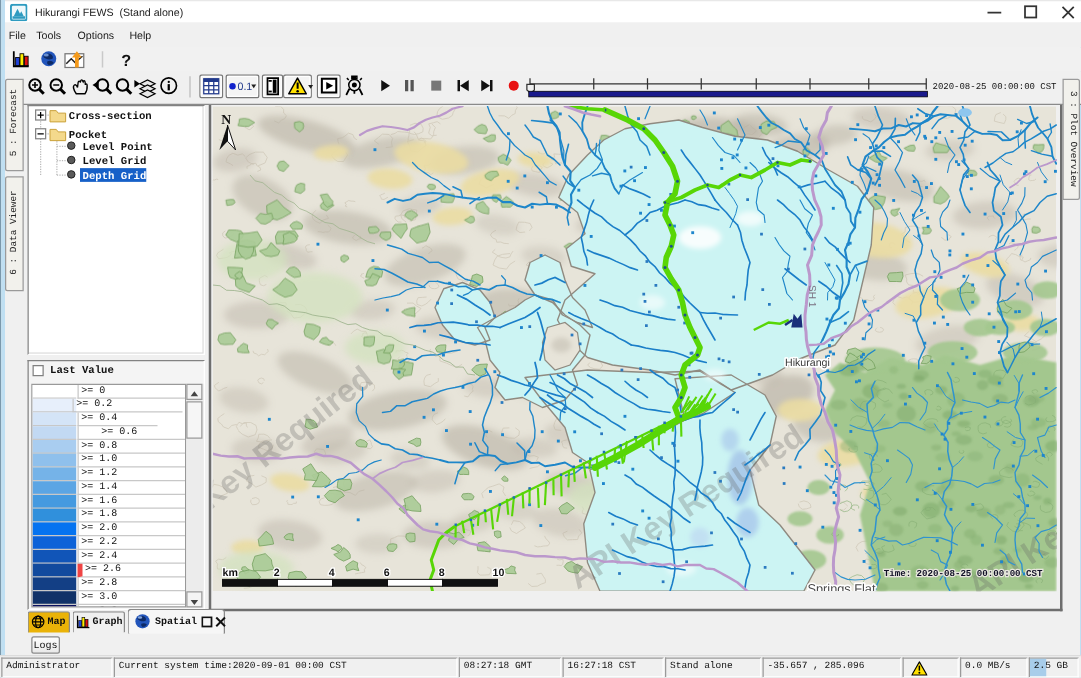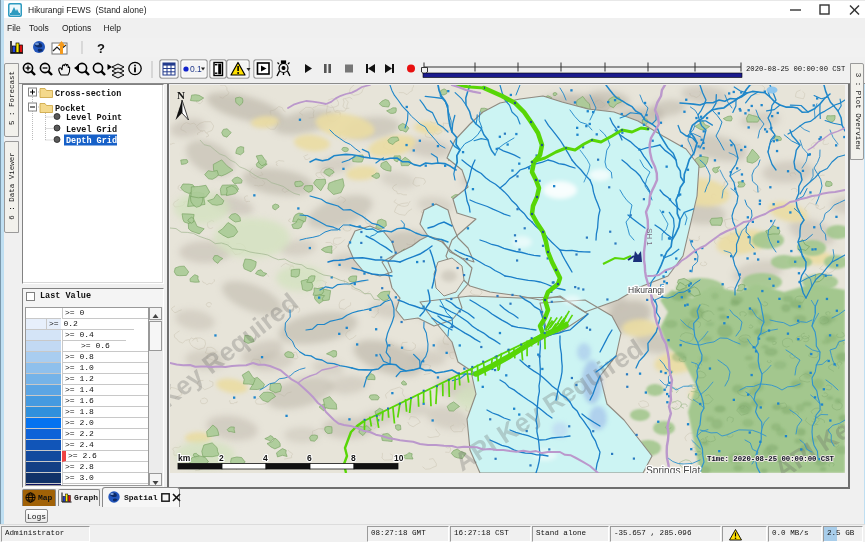--- a/index.html
+++ b/index.html
@@ -224,21 +224,21 @@
   </svg>
 </div>
 
 <div class="abs" style="left:22px;top:288px;width:142px;height:200px;background:#f4f4f4;border:1px solid #828282;border-right-color:#fff;border-bottom-color:#fff">
 <div class="abs mono" style="left:3px;top:3px;width:9px;height:9px;background:#fff;border:1px solid #808080"></div>
 <div class="abs mono" style="left:17px;top:2px;font-size:8.5px;font-weight:bold;color:#111">Last Value</div>
 <div class="abs" style="left:2px;top:18px;width:124px;height:179px;background:#fff;border:1px solid #999;overflow:hidden">
 <div class="abs" style="left:0;top:0px;width:35px;height:11px;background:#ffffff;border-bottom:1px solid #c8c8c8"></div>
 <div class="abs mono" style="left:36px;top:0px;width:88px;height:11px;border-bottom:1px solid #c8c8c8;border-left:1px solid #c8c8c8;font-size:8px;color:#111;line-height:10px;padding-left:2px">&gt;= 0</div>
 <div class="abs" style="left:0;top:11px;width:35px;height:11px;background:#e7effb;border-bottom:1px solid #c8c8c8"></div>
-<div class="abs mono" style="left:20px;top:11px;width:88px;height:11px;border-bottom:1px solid #c8c8c8;border-left:1px solid #c8c8c8;font-size:8px;color:#111;line-height:10px;padding-left:2px">&gt;= 0.2</div>
+<div class="abs mono" style="left:32px;top:11px;width:88px;height:11px;border-bottom:1px solid #c8c8c8;border-left:1px solid #c8c8c8;font-size:8px;color:#111;line-height:10px;padding-left:2px">&gt;= 0.2</div>
 <div class="abs" style="left:0;top:22px;width:35px;height:11px;background:#d4e4f7;border-bottom:1px solid #c8c8c8"></div>
 <div class="abs mono" style="left:36px;top:22px;width:64px;height:11px;border-bottom:1px solid #c8c8c8;border-left:1px solid #c8c8c8;font-size:8px;color:#111;line-height:10px;padding-left:2px">&gt;= 0.4</div>
 <div class="abs" style="left:0;top:33px;width:35px;height:11px;background:#c2d9f3;border-bottom:1px solid #c8c8c8"></div>
 <div class="abs mono" style="left:36px;top:33px;width:108px;height:11px;border-bottom:1px solid #c8c8c8;border-left:1px solid #c8c8c8;font-size:8px;color:#111;line-height:10px;padding-left:18px">&gt;= 0.6</div>
 <div class="abs" style="left:0;top:44px;width:35px;height:11px;background:#a9cdf0;border-bottom:1px solid #c8c8c8"></div>
 <div class="abs mono" style="left:36px;top:44px;width:88px;height:11px;border-bottom:1px solid #c8c8c8;border-left:1px solid #c8c8c8;font-size:8px;color:#111;line-height:10px;padding-left:2px">&gt;= 0.8</div>
 <div class="abs" style="left:0;top:55px;width:35px;height:11px;background:#8fc0ec;border-bottom:1px solid #c8c8c8"></div>
 <div class="abs mono" style="left:36px;top:55px;width:88px;height:11px;border-bottom:1px solid #c8c8c8;border-left:1px solid #c8c8c8;font-size:8px;color:#111;line-height:10px;padding-left:2px">&gt;= 1.0</div>
 <div class="abs" style="left:0;top:66px;width:35px;height:11px;background:#75b3e8;border-bottom:1px solid #c8c8c8"></div>
 <div class="abs mono" style="left:36px;top:66px;width:88px;height:11px;border-bottom:1px solid #c8c8c8;border-left:1px solid #c8c8c8;font-size:8px;color:#111;line-height:10px;padding-left:2px">&gt;= 1.2</div>
@@ -1550,21 +1550,21 @@
 <text x="93" y="376" font-family="Liberation Sans, sans-serif" font-size="8.5" font-weight="bold" fill="#111" stroke="#fff" stroke-width="2" paint-order="stroke">4</text>
 <text x="137" y="376" font-family="Liberation Sans, sans-serif" font-size="8.5" font-weight="bold" fill="#111" stroke="#fff" stroke-width="2" paint-order="stroke">6</text>
 <text x="181" y="376" font-family="Liberation Sans, sans-serif" font-size="8.5" font-weight="bold" fill="#111" stroke="#fff" stroke-width="2" paint-order="stroke">8</text>
 <text x="224" y="376" font-family="Liberation Sans, sans-serif" font-size="8.5" font-weight="bold" fill="#111" stroke="#fff" stroke-width="2" paint-order="stroke">10</text>
 <text x="537" y="376" font-family="Liberation Mono, monospace" font-size="7.3" font-weight="bold" fill="#101026" stroke="#e8e6de" stroke-width="2" paint-order="stroke">Time: 2020-08-25 00:00:00 CST</text>
 </svg>
 </div>
 </div>
 
 <div class="abs mono" style="left:0;top:487px;width:865px;height:20px">
-  <div class="abs" style="left:22px;top:2px;width:34px;height:17px;background:#a16207;border:1px solid #8a8a8a;border-bottom:none;border-radius:2px 2px 0 0">
+  <div class="abs" style="left:22px;top:2px;width:34px;height:17px;background:#eab308;border:1px solid #8a8a8a;border-bottom:none;border-radius:2px 2px 0 0">
     <svg class="abs" style="left:2px;top:2px" width="11" height="11" viewBox="0 0 11 11" fill="none" stroke="#000" stroke-width="0.9">
       <circle cx="5.5" cy="5.5" r="4.6"></circle>
         <ellipse cx="5.5" cy="5.5" rx="2" ry="4.6"></ellipse>
         <line x1="0.9" y1="5.5" x2="10.1" y2="5.5"></line>
         <line x1="1.6" y1="3" x2="9.4" y2="3"></line>
         <line x1="1.6" y1="8" x2="9.4" y2="8"></line>
     </svg>
     <span class="abs" style="left:15px;top:3px;font-size:8px;font-weight:bold;color:#111">Map</span>
   </div>
   <div class="abs" style="left:58px;top:2px;width:42px;height:17px;background:#f0f0f0;border:1px solid #8a8a8a;border-bottom:none;border-radius:2px 2px 0 0">
@@ -1591,20 +1591,23 @@
     </svg>
   </div>
 </div>
 
 <div class="abs mono" style="left:25px;top:509px;width:23px;height:14px;background:linear-gradient(#fdfdfd,#e9e9e9);border:1px solid #8a8a8a;border-radius:2px;font-size:8px;font-weight:normal;color:#111;text-align:center;line-height:13px">Logs</div>
 
 <div class="abs mono" style="left:0;top:524px;width:865px;height:18px;background:#f0f0f0;border-top:1px solid #dcdcdc">
 <div class="abs" style="left:1px;top:1px;width:89px;height:16px;border:1px solid;border-color:#9a9a9a #fff #fff #9a9a9a">
 <div class="abs mono" style="left:3px;top:2px;font-size:7.6px;color:#111;white-space:nowrap">Administrator</div>
 </div>
+<div class="abs" style="left:91px;top:1px;width:275px;height:16px;border:1px solid;border-color:#9a9a9a #fff #fff #9a9a9a">
+<div class="abs mono" style="left:3px;top:2px;font-size:7.6px;color:#111;white-space:nowrap">Current system time:2020-09-01 00:00 CST</div>
+</div>
 <div class="abs" style="left:367px;top:1px;width:82px;height:16px;border:1px solid;border-color:#9a9a9a #fff #fff #9a9a9a">
 <div class="abs mono" style="left:3px;top:2px;font-size:7.6px;color:#111;white-space:nowrap">08:27:18 GMT</div>
 </div>
 <div class="abs" style="left:450px;top:1px;width:81px;height:16px;border:1px solid;border-color:#9a9a9a #fff #fff #9a9a9a">
 <div class="abs mono" style="left:3px;top:2px;font-size:7.6px;color:#111;white-space:nowrap">16:27:18 CST</div>
 </div>
 <div class="abs" style="left:532px;top:1px;width:77px;height:16px;border:1px solid;border-color:#9a9a9a #fff #fff #9a9a9a">
 <div class="abs mono" style="left:3px;top:2px;font-size:7.6px;color:#111;white-space:nowrap">Stand alone</div>
 </div>
 <div class="abs" style="left:610px;top:1px;width:111px;height:16px;border:1px solid;border-color:#9a9a9a #fff #fff #9a9a9a">

